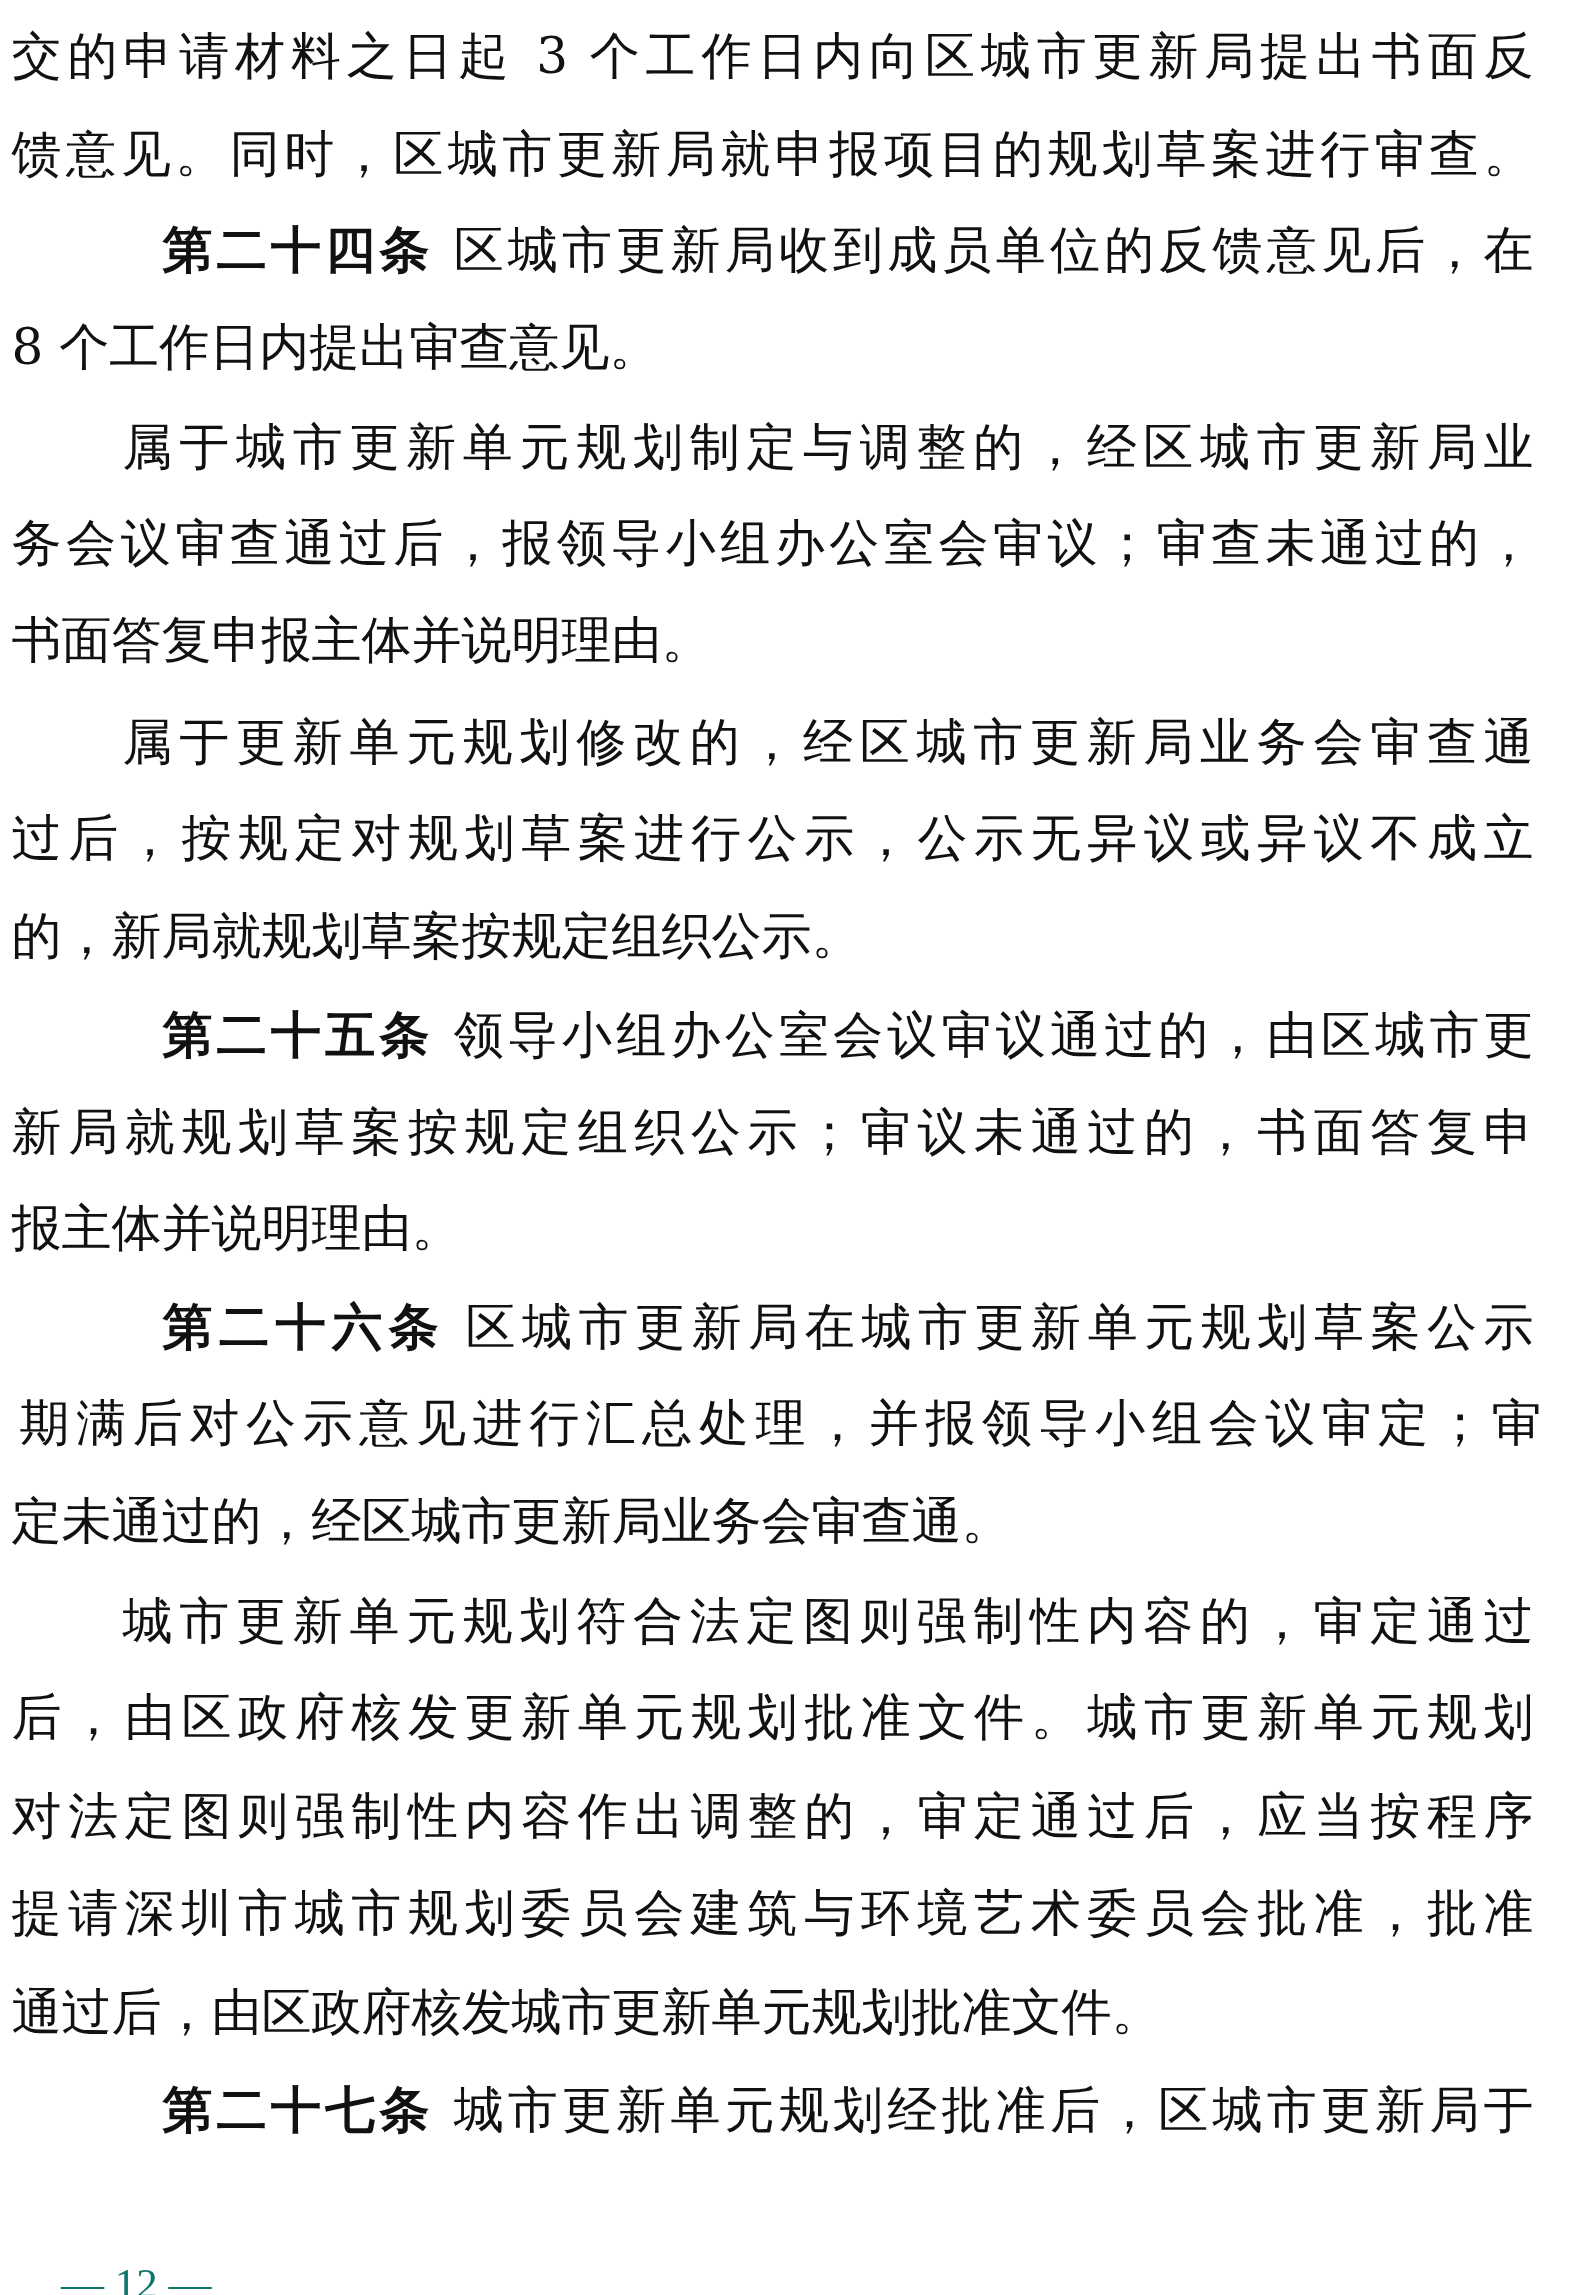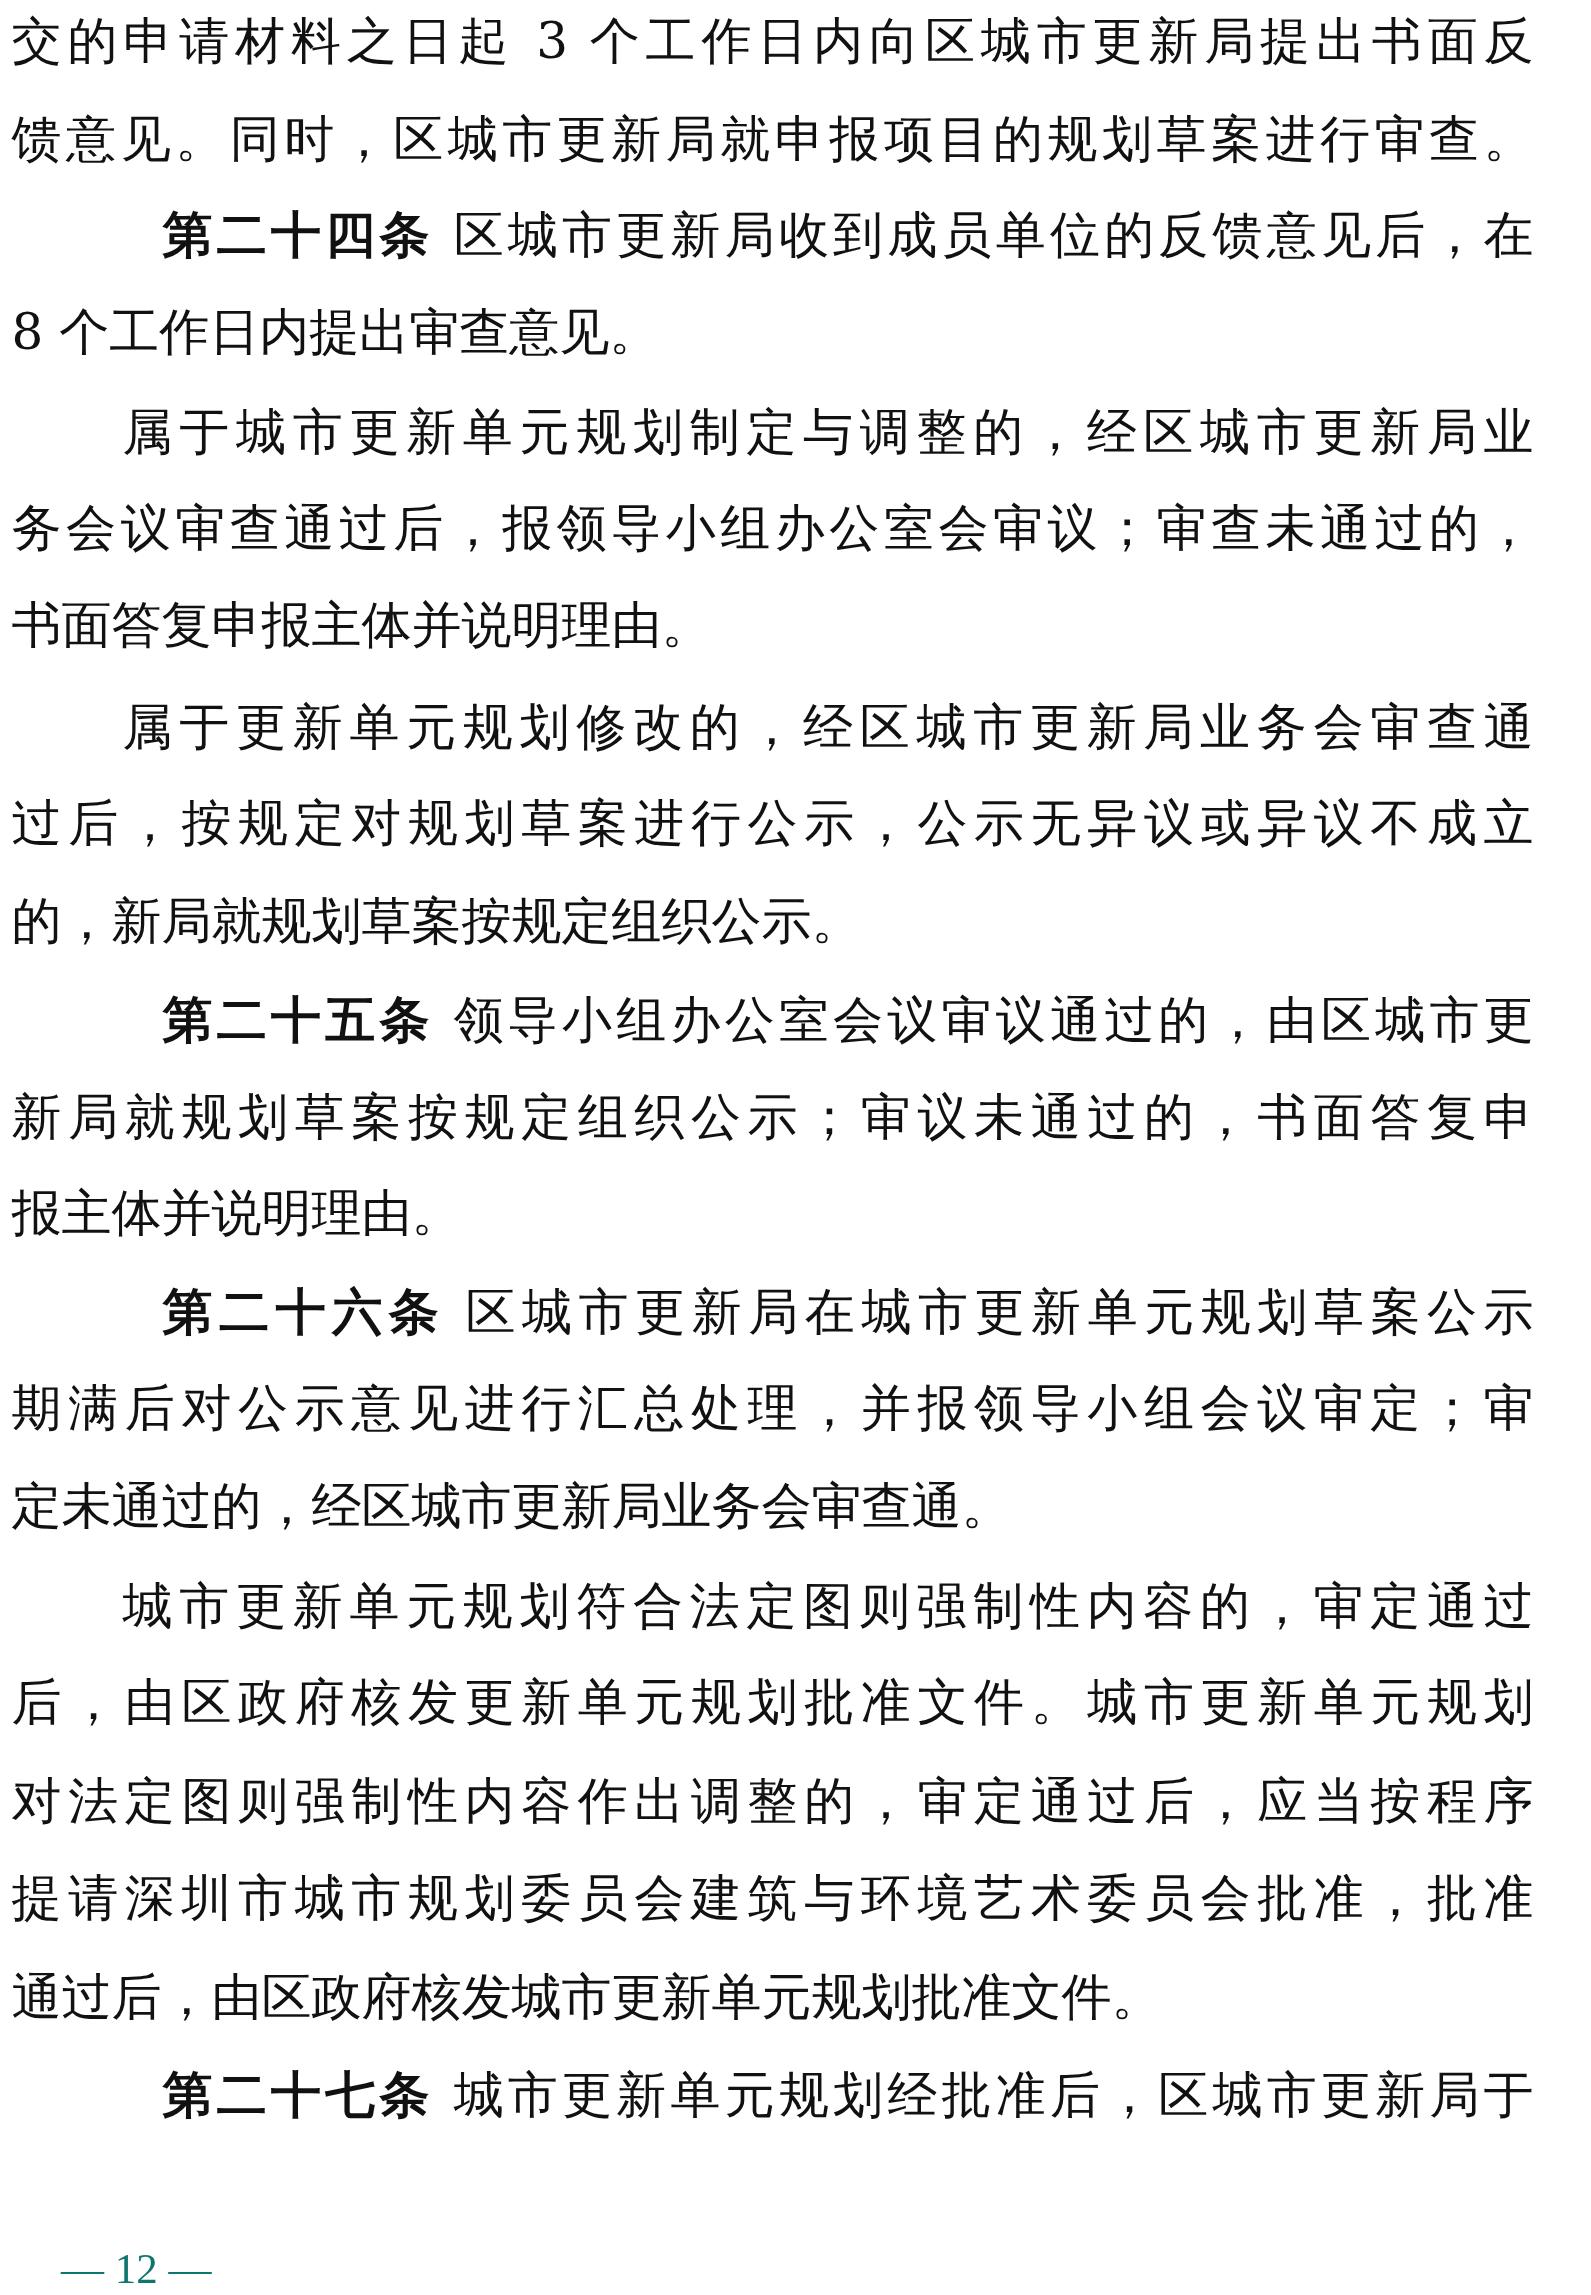--- a/index.html
+++ b/index.html
@@ -1,17 +1,17 @@
 <!DOCTYPE html>
 <html style="font-size:13.2px"><head>
 <meta charset="utf-8">
 <style>
   html, body { margin: 0; padding: 0; background: #ffffff; }
   body { width: 1591px; height: 2295px; position: relative; overflow: hidden; }
-  .page { position: absolute; left: 0; top: 0; width: 1591px; height: 2001px; background: #ffffff; border-radius: 16px; }
+  .page { position: absolute; left: 0; top: 15px; width: 1591px; height: 2001px; background: #ffffff; border-radius: 16px; }
   .line {
     position: absolute;
     left: 11.6px;
     width: 1522px;
     height: 98px;
     line-height: 98px;
     font-family: "DejaVu Serif", "Liberation Serif", serif;
     font-size: 50px;
     color: #111111;
     white-space: nowrap;
@@ -50,21 +50,21 @@
       <div class="line indent" style="top: 383px;"><span>属于城市更新单元规划制定与调整的，经区城市更新局业</span></div>
       <div class="line" style="top: 479px;"><span>务会议审查通过后，报领导小组办公室会审议；审查未通过的，</span></div>
       <div class="line last" style="top: 576px;"><span>书面答复申报主体并说明理由。</span></div>
       <div class="line indent" style="top: 678px;"><span>属于更新单元规划修改的，经区城市更新局业务会审查通</span></div>
       <div class="line" style="top: 774px;"><span>过后，按规定对规划草案进行公示，公示无异议或异议不成立</span></div>
       <div class="line last" style="top: 872px;"><span>的，新局就规划草案按规定组织公示。</span></div>
       <div class="line indent" style="top: 971px;"><span class="heading">第二十五条</span><span>领导小组办公室会议审议通过的，由区城市更</span></div>
       <div class="line" style="top: 1068px;"><span>新局就规划草案按规定组织公示；审议未通过的，书面答复申</span></div>
       <div class="line last" style="top: 1164px;"><span>报主体并说明理由。</span></div>
       <div class="line indent" style="top: 1263px;"><span class="heading">第二十六条</span><span>区城市更新局在城市更新单元规划草案公示</span></div>
-      <div class="line" style="top: 1359px;"><span>期满后对公示意见进行汇总处理，并报领导小组会议审定；审</span></div>
+      <div class="line" style="top: 1359px; margin-left: 8px;"><span>期满后对公示意见进行汇总处理，并报领导小组会议审定；审</span></div>
       <div class="line last" style="top: 1457px;"><span>定未通过的，经区城市更新局业务会审查通。</span></div>
       <div class="line indent" style="top: 1557px;"><span>城市更新单元规划符合法定图则强制性内容的，审定通过</span></div>
       <div class="line" style="top: 1653px;"><span>后，由区政府核发更新单元规划批准文件。城市更新单元规划</span></div>
       <div class="line" style="top: 1752px;"><span>对法定图则强制性内容作出调整的，审定通过后，应当按程序</span></div>
       <div class="line" style="top: 1849px;"><span>提请深圳市城市规划委员会建筑与环境艺术委员会批准，批准</span></div>
       <div class="line last" style="top: 1948px;"><span>通过后，由区政府核发城市更新单元规划批准文件。</span></div>
       <div class="line indent" style="top: 2046px;"><span class="heading">第二十七条</span><span>城市更新单元规划经批准后，区城市更新局于</span></div>
     </div>
   <div class="footer">— 12 —</div>
 </div>

